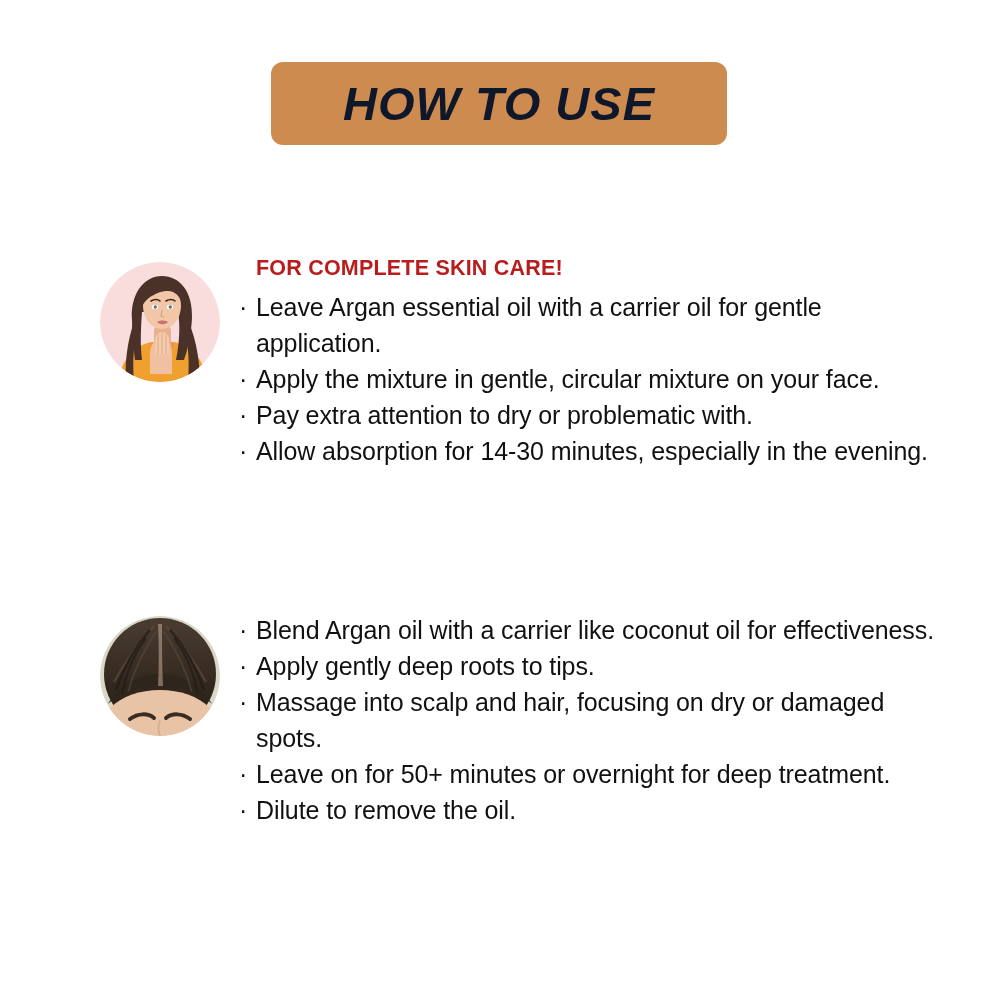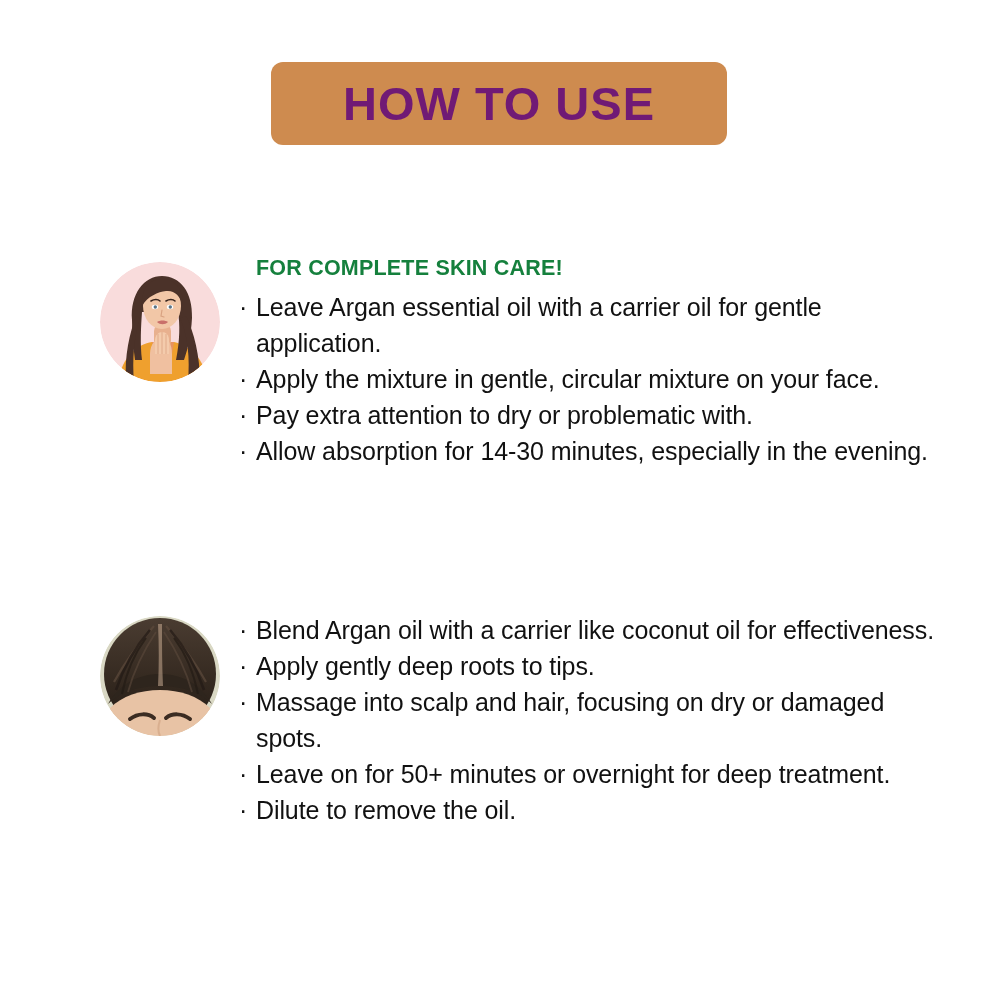--- a/index.html
+++ b/index.html
@@ -30,24 +30,25 @@
     top: 62px;
     width: 456px;
     height: 83px;
     background: #ce8b4f;
     border-radius: 12px;
     display: flex;
     align-items: center;
     justify-content: center;
   }
   .banner-title {
-    color: #701a75;
+    color: #0f172a;
     font-family: "Liberation Sans", sans-serif;
     font-size: 47px;
     font-weight: bold;
+    font-style: italic;
     letter-spacing: 1px;
     line-height: 1;
     white-space: nowrap;
   }
 
   
   .section {
     position: absolute;
     left: 0;
     width: 1000px;
@@ -76,21 +77,21 @@
   }
 
   .section-text {
     position: absolute;
     left: 239px;
     top: 0;
     width: 700px;
   }
 
   .section-heading {
-    color: #15803d;
+    color: #b91c1c;
     font-family: "Liberation Sans", sans-serif;
     font-size: 21.5px;
     font-weight: bold;
     letter-spacing: 0.2px;
     line-height: 1;
     margin: 0 0 9px 17px;
     white-space: nowrap;
   }
 
   .bullet-list {

